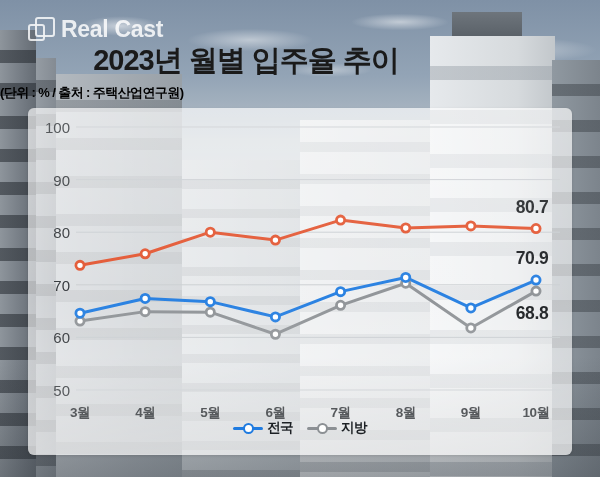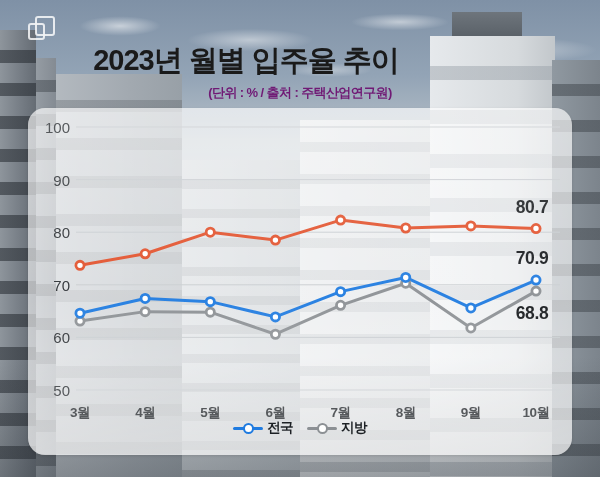--- a/index.html
+++ b/index.html
@@ -141,33 +141,32 @@
     text-align: center;
     font-size: 29px;
     font-weight: 700;
     color: #1a1a1a;
     letter-spacing: -1px;
   }
   .subtitle {
     position: absolute;
     left: 0; top: 84px;
     width: 600px;
-    text-align: center;
     font-size: 13px;
     font-weight: 700;
-    color: #701a75;
+    color: #000000;
     letter-spacing: -0.6px;
   }
 
   
   .panel {
     position: absolute;
     left: 28px; top: 108px;
     width: 544px; height: 347px;
-    border-radius: 17px;
+    border-radius: 6px;
     background: rgba(255,255,255,.58);
     box-shadow: 0 1px 3px rgba(0,0,0,.12);
     overflow: hidden;
   }
   .panel-fade {
     position: absolute; inset: 0;
     background: linear-gradient(180deg, rgba(255,255,255,.22) 0%, rgba(255,255,255,.05) 55%, rgba(255,255,255,.30) 100%);
     pointer-events: none;
   }
 
@@ -243,20 +242,21 @@
     <div class="bld-left2"></div>
     <div class="bld-left"></div>
     <div class="bg-bottom-shade"></div>
   </div>
 
   <div class="logo">
     <span class="logo-mark">
       <span class="logo-sq a"></span>
       <span class="logo-sq b"></span>
     </span>
+    <span class="logo-text">Real Cast</span>
   </div>
 
   <div class="title">2023년 월별 입주율 추이</div>
   <div class="subtitle">(단위 : % / 출처 : 주택산업연구원)</div>
 
   <div class="panel">
     <div class="plot" id="plot">
       <svg class="chart" id="chart-svg" width="544" height="347">
           <line x1="48" x2="532" y1="282" y2="282" stroke="#C9CDD1" stroke-width="1"></line>
           <line x1="48" x2="532" y1="229.4" y2="229.4" stroke="#C9CDD1" stroke-width="1"></line>

